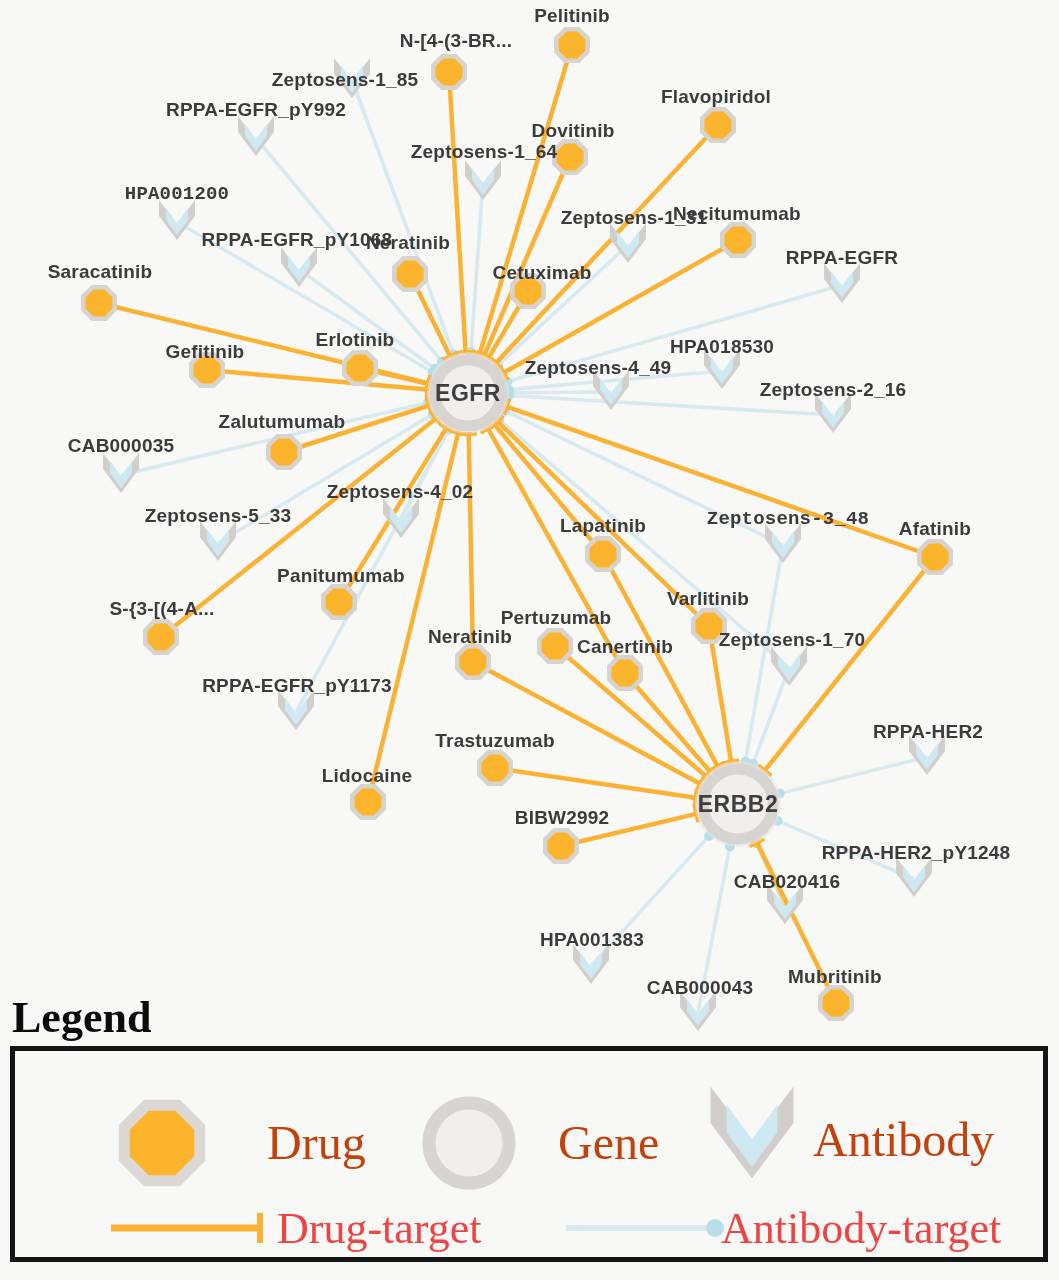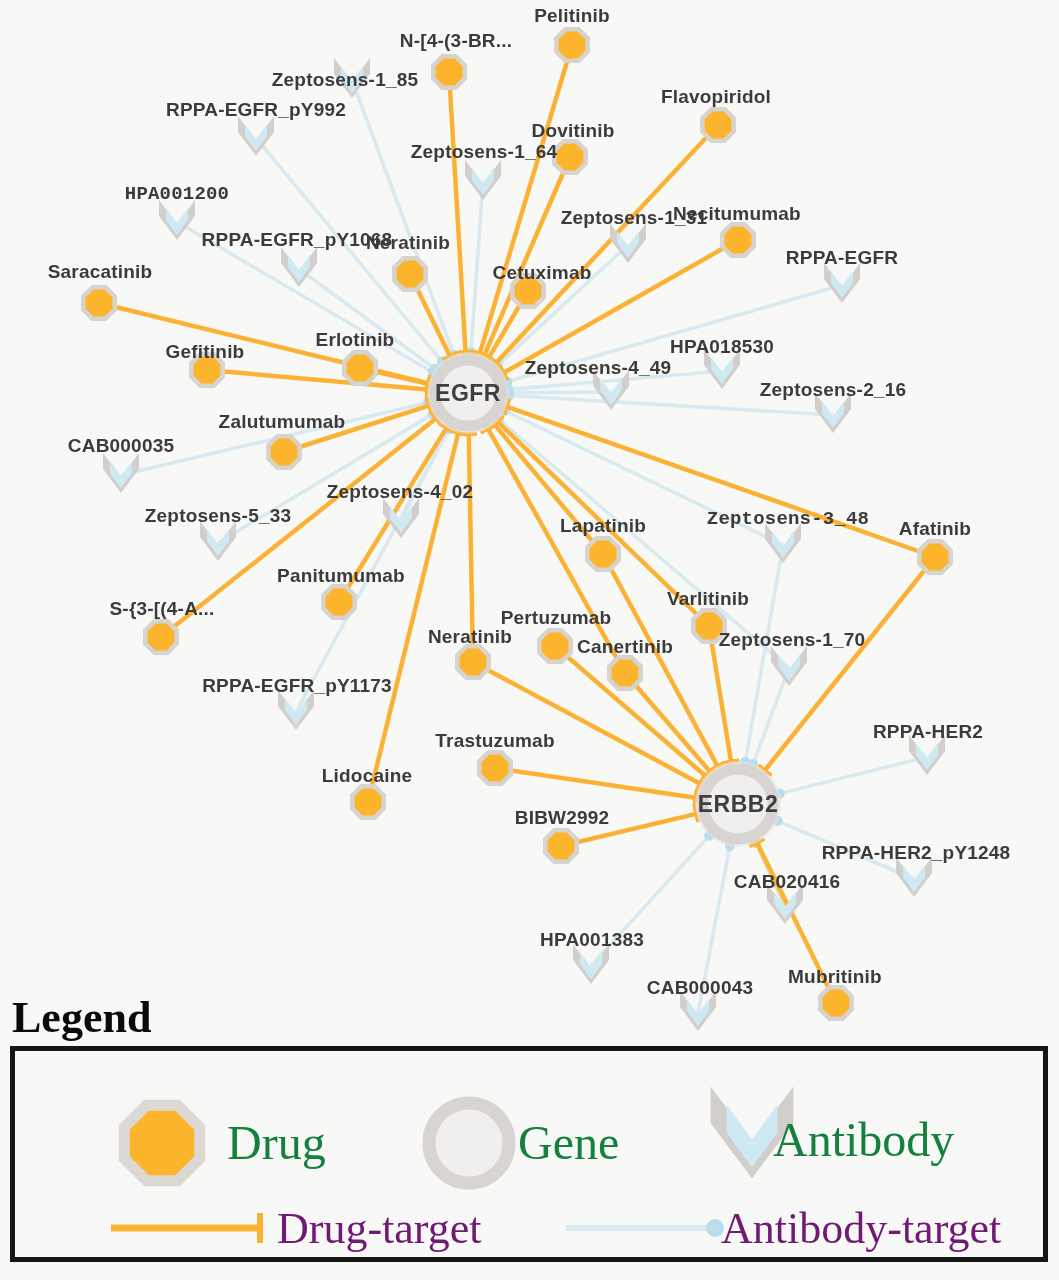--- a/index.html
+++ b/index.html
@@ -9,23 +9,23 @@
   #labels{position:absolute;left:0;top:0;width:100%;height:100%;pointer-events:none;}
   .node-label{position:absolute;transform:translate(-50%,-50%);
       font:700 19px "Liberation Sans",sans-serif;color:#3B3B3B;white-space:nowrap;letter-spacing:.2px;}
   .gene-label{position:absolute;transform:translate(-50%,-50%);
       font:700 23px "Liberation Sans",sans-serif;color:#3E3E3E;white-space:nowrap;letter-spacing:.5px;}
   .legend-title{position:absolute;left:12px;top:992px;
       font:700 44px "Liberation Serif",serif;color:#0B0B0B;}
   .legend-box{position:absolute;left:10px;top:1046px;width:1028px;height:206px;
       border:5px solid #161616;background:#F8F8F7;}
   .legend-item-label{position:absolute;transform:translate(0,-50%);
-      font:400 48px "Liberation Serif",serif;color:#15803d;white-space:nowrap;}
+      font:400 48px "Liberation Serif",serif;color:#c2410c;white-space:nowrap;margin-left:40px;}
   .legend-edge-label{position:absolute;transform:translate(0,-50%);
-      font:400 44px "Liberation Serif",serif;color:#701a75;white-space:nowrap;}
+      font:400 44px "Liberation Serif",serif;color:#ef4444;white-space:nowrap;}
   .abs{position:absolute;}
 </style>
 </head>
 <body>
 
 <div class="stage">
 
   <svg id="net" width="1059" height="1280" viewBox="0 0 1059 1280">
       <defs>
         <marker id="tee" markerWidth="8" markerHeight="17" refX="2" refY="8.5" orient="auto" markerUnits="userSpaceOnUse">

